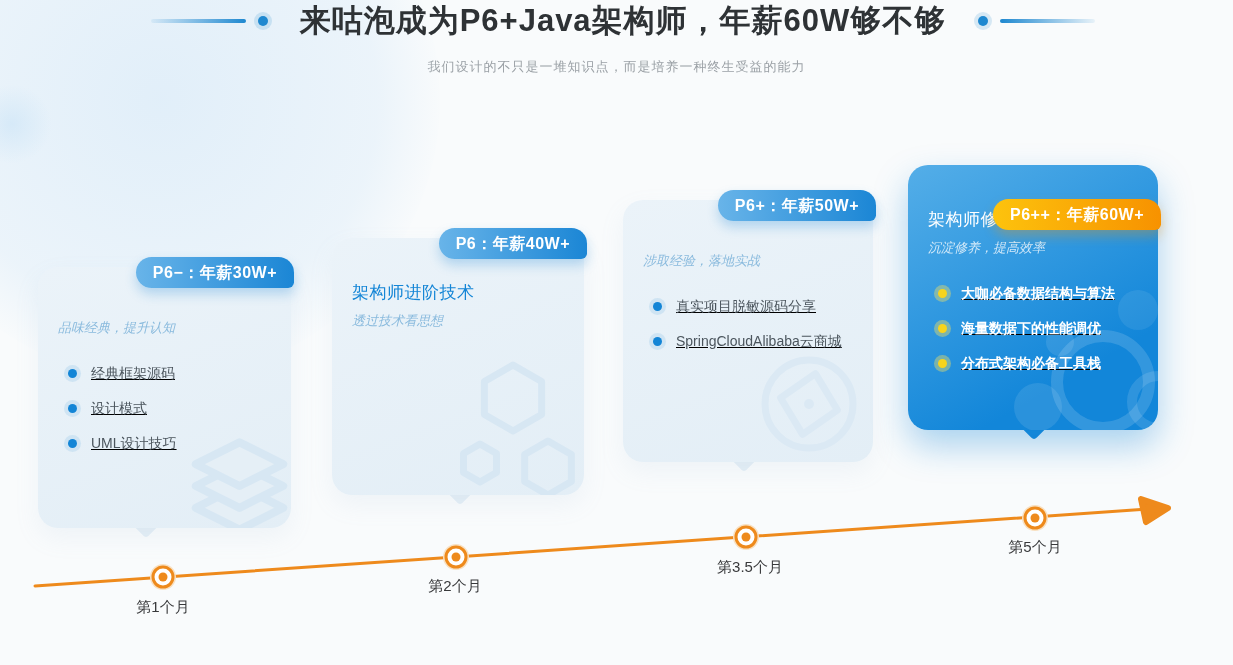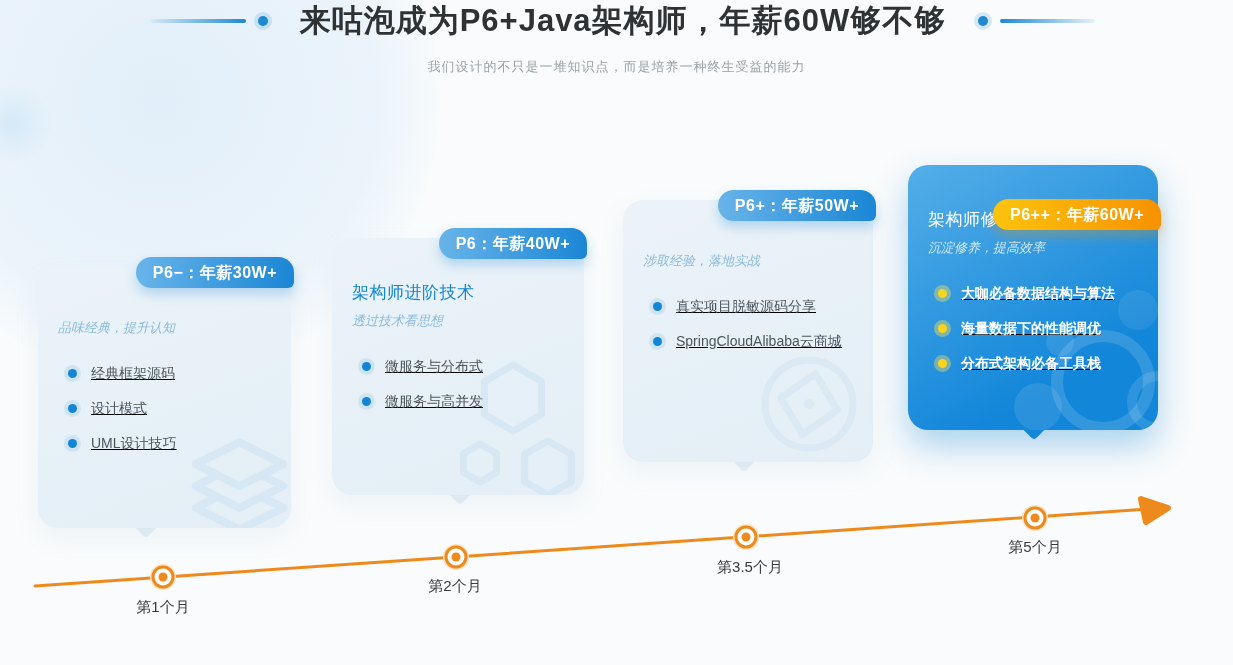--- a/index.html
+++ b/index.html
@@ -128,30 +128,20 @@
           <path d="M75 22 L103.6 38.5 L103.6 71.5 L75 88 L46.4 71.5 L46.4 38.5 Z"></path>
           <path d="M42 101 L58.5 110.5 L58.5 129.5 L42 139 L25.5 129.5 L25.5 110.5 Z"></path>
           <path d="M110 98 L133.4 111.5 L133.4 138.5 L110 152 L86.6 138.5 L86.6 111.5 Z"></path>
         </g>
       </svg>
     </div>
     <div class="badge blue">P6：年薪40W+</div>
     <div class="inner">
       <div class="card-title">架构师进阶技术</div>
       <div class="card-sub">透过技术看思想</div>
-      <div class="items">
-        <div class="item">
-            <span class="dot"></span>
-            <span>微服务与分布式</span>
-          </div>
-        <div class="item">
-            <span class="dot"></span>
-            <span>微服务与高并发</span>
-          </div>
-      </div>
     </div>
   </div>
 
   <div class="card light" id="card3">
     <div class="tail"></div>
     <div class="card-bg">
       <svg class="wm" width="115" height="115" viewBox="0 0 115 115">
         <circle cx="57" cy="57" r="44" fill="none" stroke="#dbe9f4" stroke-width="7"></circle>
         <path d="M57 26 L86 57 L57 88 L28 57 Z" transform="rotate(12 57 57)" fill="none" stroke="#dbe9f4" stroke-width="7" stroke-linejoin="round"></path>
         <circle cx="57" cy="57" r="5" fill="#dbe9f4"></circle>

